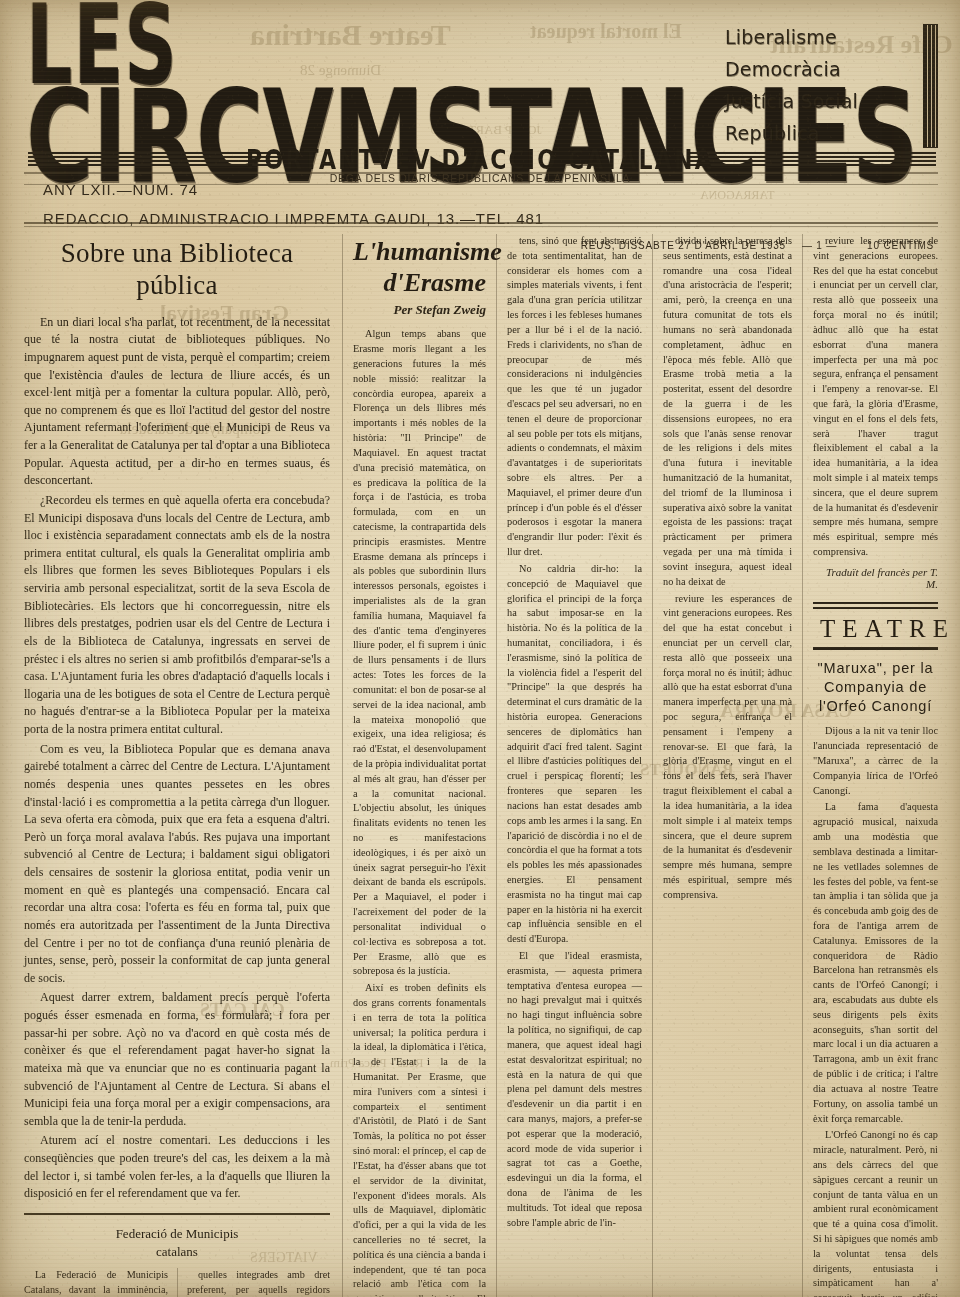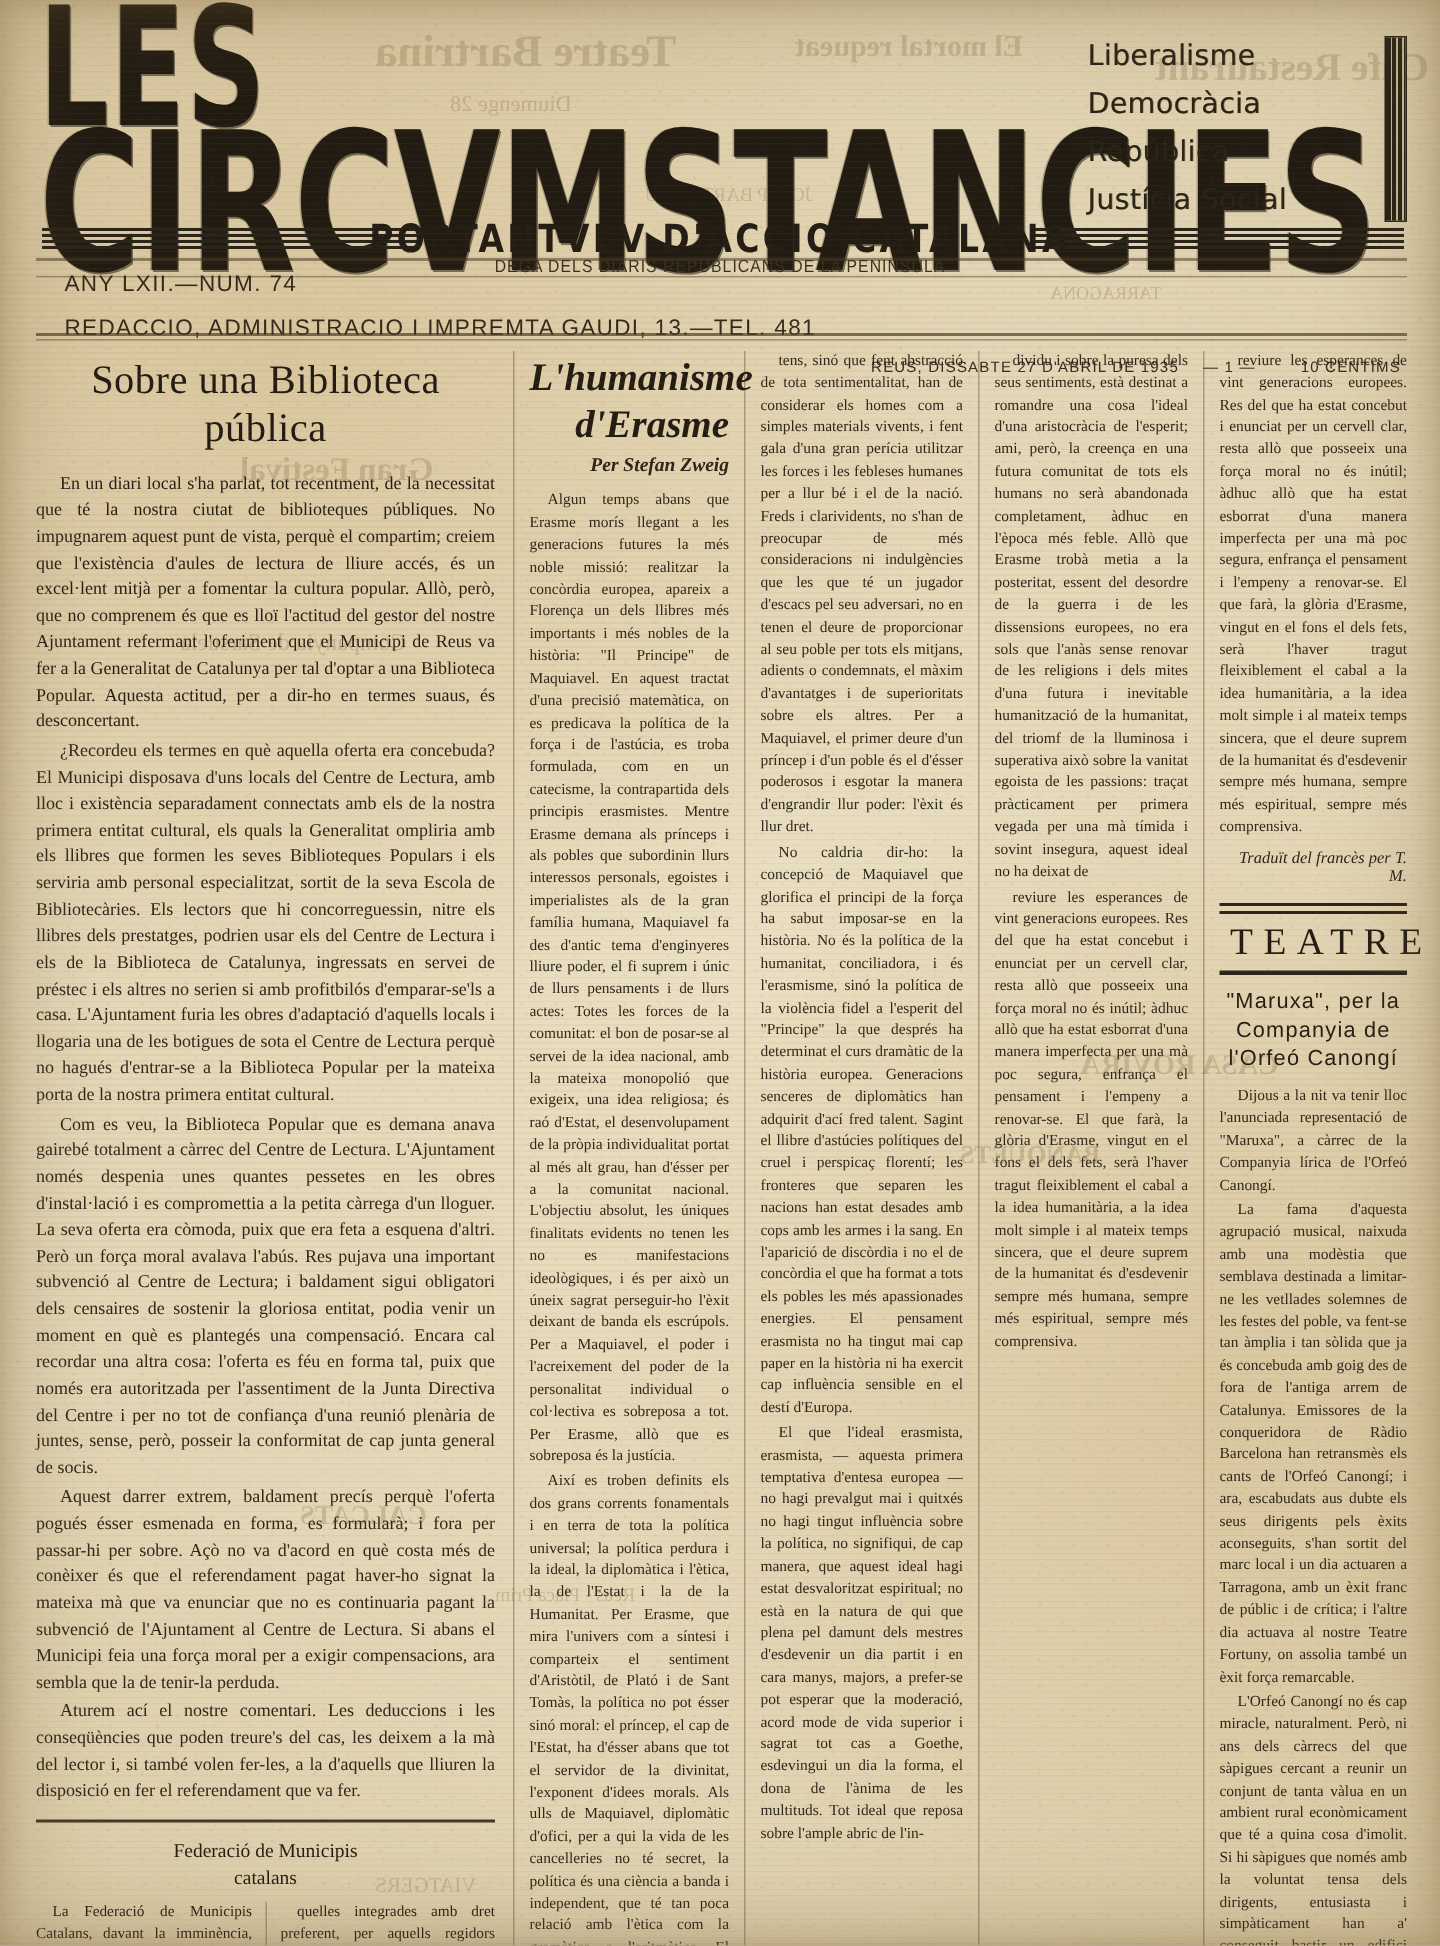--- a/index.html
+++ b/index.html
@@ -354,22 +354,22 @@
   <div id="masthead">
 
     <div class="logo">
       <span class="l1">LES</span>
       <span class="l2">CIRCVMSTANCIES</span>
     </div>
 
     <div id="slogans">
       <div>Liberalisme</div>
       <div>Democràcia</div>
+      <div>Justícia Social</div>
       <div>República</div>
-      <div>Justícia Social</div>
     </div>
     <div id="slogan-bar"></div>
 
     <div id="hair-top" class="hair"></div>
     <div id="hair-mid" class="hair"></div>
 
     <div id="subbar">
       <div id="rule-left" class="rule-stack"></div>
       <div id="rule-right" class="rule-stack"></div>
       <div id="portantveu">PORTANTVEV  D'ACCIO  CATALANA</div>

